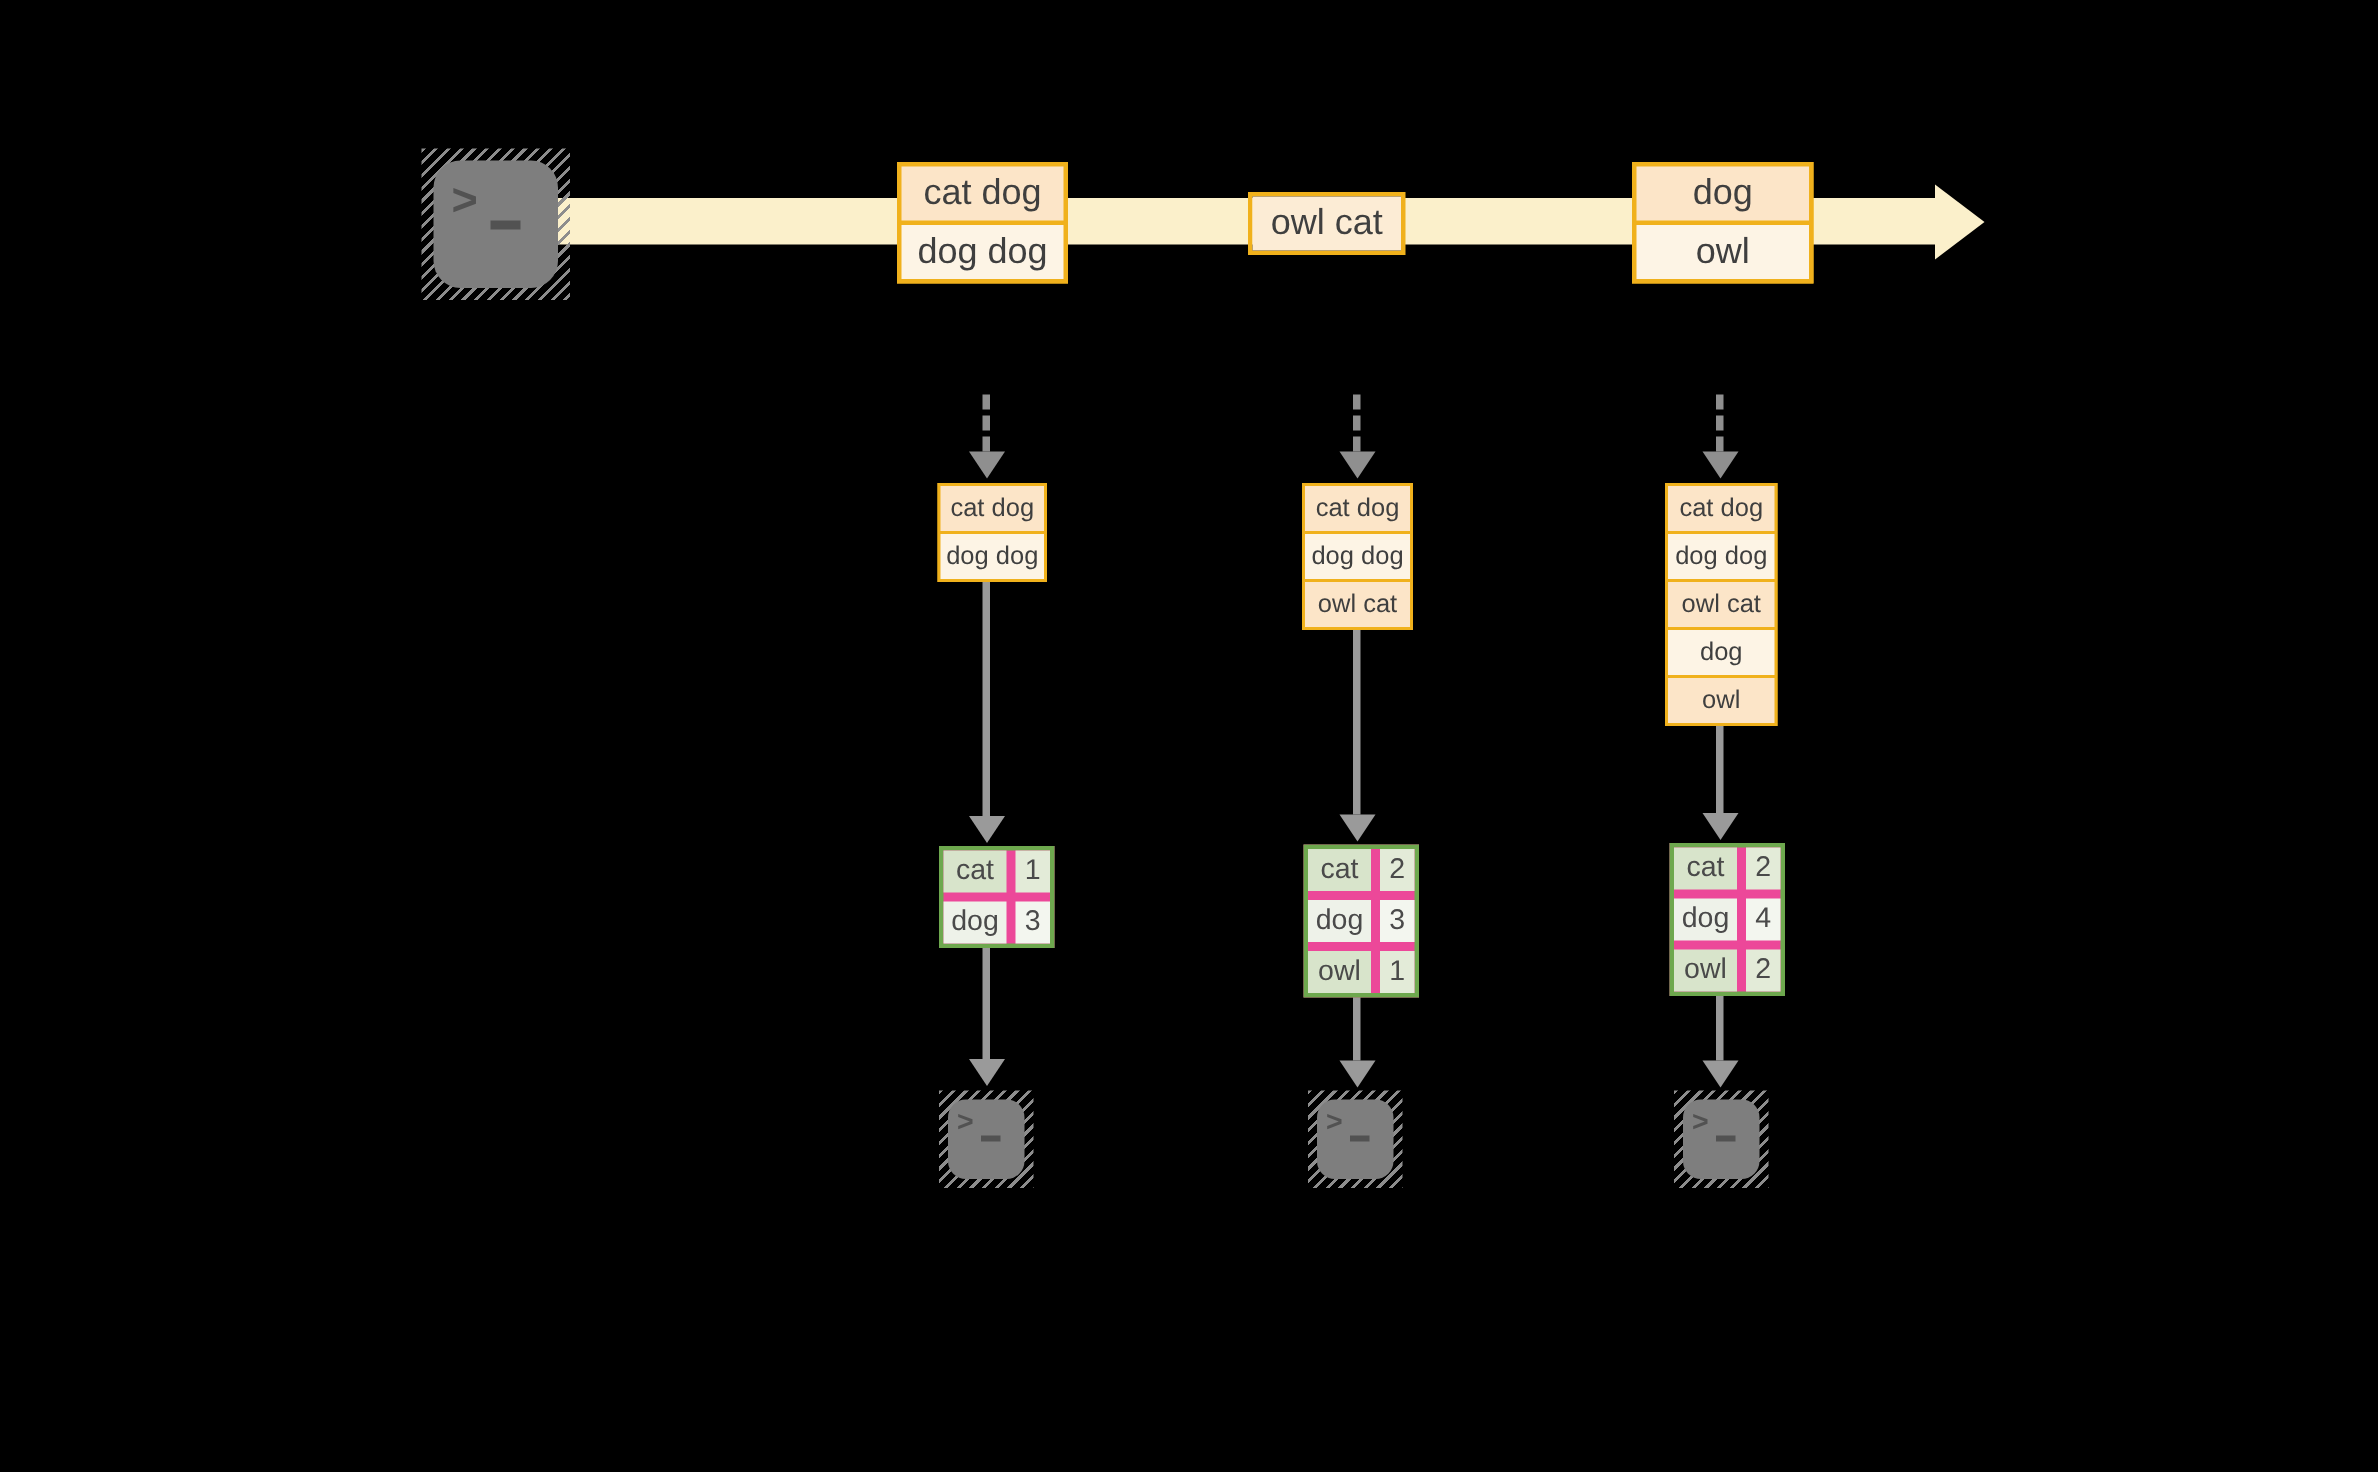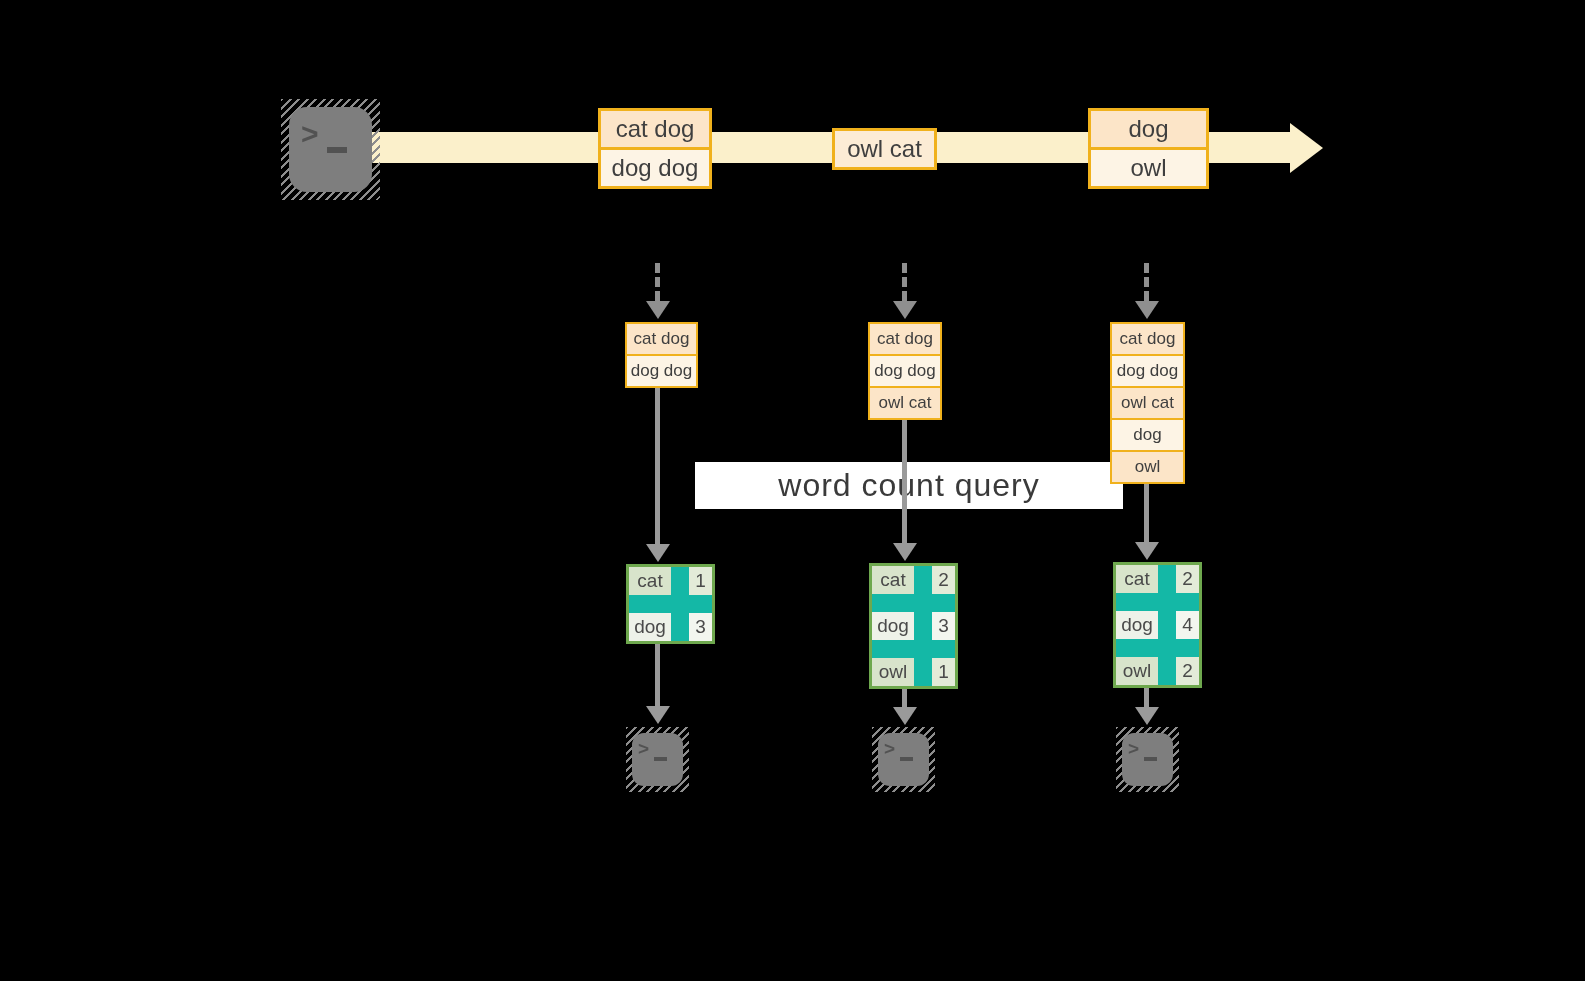--- a/index.html
+++ b/index.html
@@ -43,22 +43,22 @@
   .vline.dash{border-left:5px dashed #8f8f8f;}
   .vline.solid{border-left:5px solid #9a9a9a;}
   .vhead{position:absolute;width:0;height:0;z-index:2;
     border-left:12px solid transparent;border-right:12px solid transparent;border-top:18px solid #9a9a9a;}
   .vhead.dk{border-top-color:#8f8f8f;}
   
   .qband{position:absolute;left:695px;top:462px;width:428px;height:47px;background:#fff;z-index:1;
     display:flex;align-items:center;justify-content:center;}
   .qband span{font-size:32px;font-weight:300;color:#3a3a3a;letter-spacing:1px;}
   
-  .gtable{position:absolute;border:3px solid #6EA84E;background:#14b8a6;display:grid;
-    grid-template-columns:42px 23px;gap:18px;z-index:4;}
+  .gtable{position:absolute;border:3px solid #6EA84E;background:#ec4899;display:grid;
+    grid-template-columns:42px 23px;gap:6px;z-index:4;}
   .gtable .gc{display:flex;align-items:center;justify-content:center;height:28px;font-size:19px;color:#4a4a4a;}
   .gc.w1{background:#D8E4CB;} .gc.n1{background:#E3EBD8;}
   .gc.w2{background:#EEF2E9;} .gc.n2{background:#F3F6EF;}
 </style>
 </head>
 <body>
 
 <div class="canvas">
 
   <div class="band"></div>
@@ -83,23 +83,20 @@
     <div class="row">owl</div>
   </div>
 
   <div class="vline dash" style="left:655px;top:263px;height:38px;"></div>
   <div class="vhead dk" style="left:646px;top:301px;"></div>
   <div class="vline dash" style="left:902px;top:263px;height:38px;"></div>
   <div class="vhead dk" style="left:893px;top:301px;"></div>
   <div class="vline dash" style="left:1144px;top:263px;height:38px;"></div>
   <div class="vhead dk" style="left:1135px;top:301px;"></div>
 
-  <div class="qband">
-    <span>word count query</span>
-  </div>
 
   <div class="obox sbox" style="left:625px;top:322px;width:69px;">
     <div class="row">cat dog</div>
     <div class="row">dog dog</div>
   </div>
   <div class="obox sbox" style="left:868px;top:322px;width:70px;">
     <div class="row">cat dog</div>
     <div class="row">dog dog</div>
     <div class="row">owl cat</div>
   </div>

